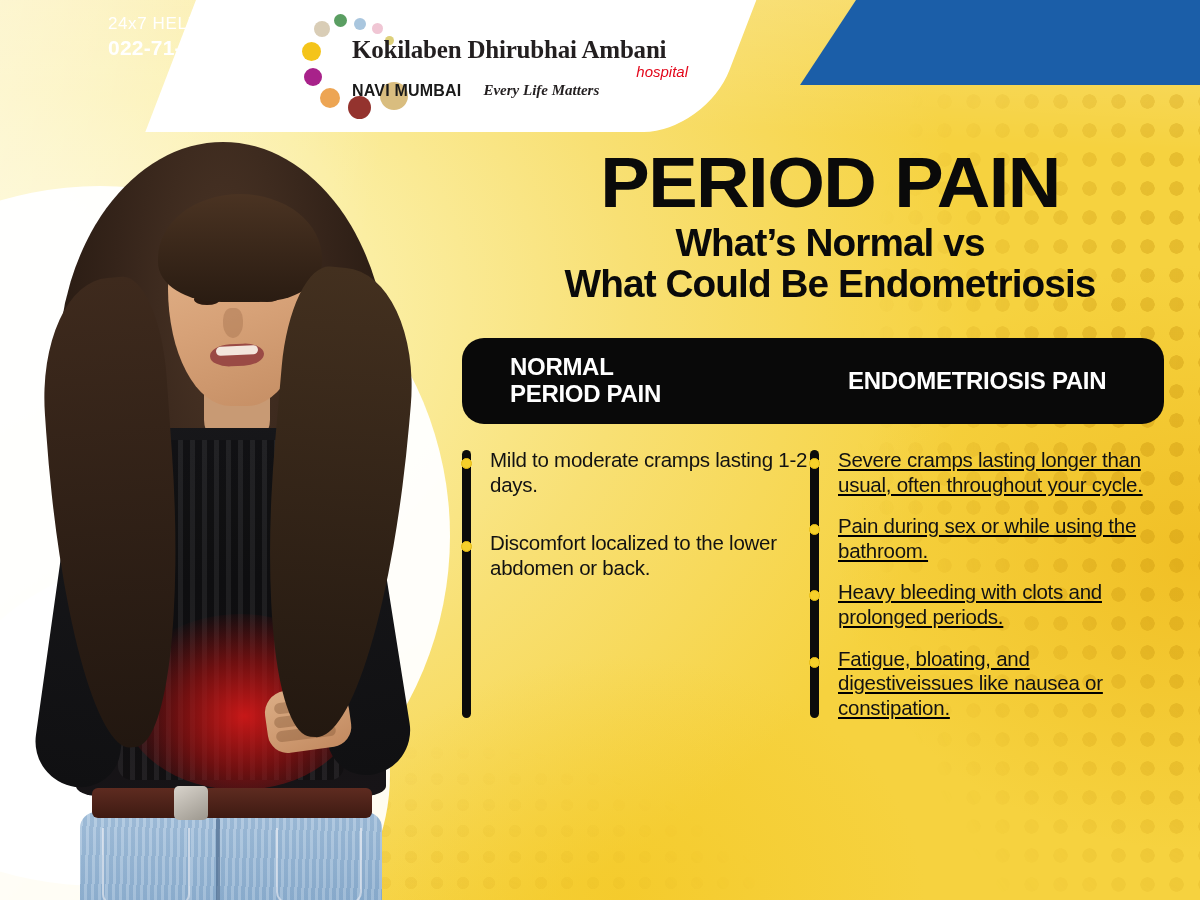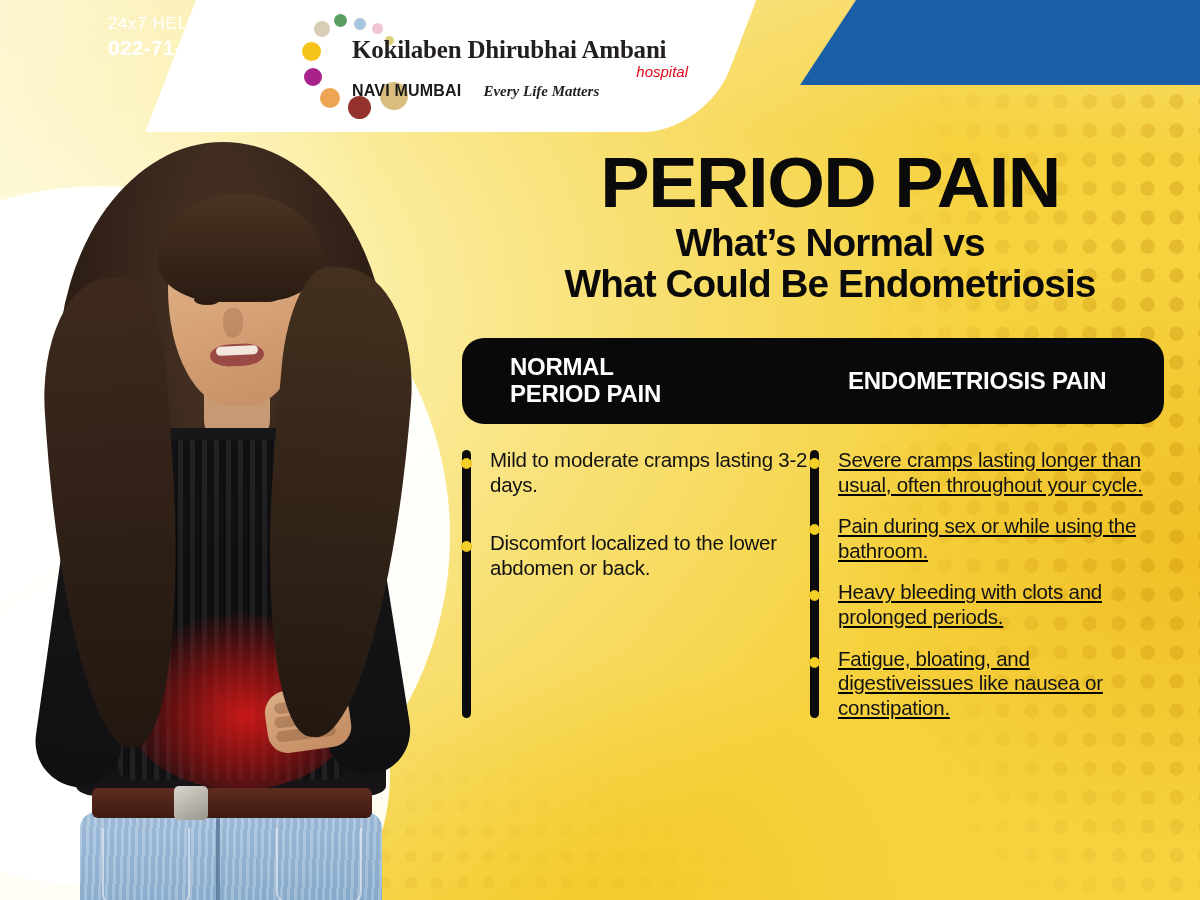--- a/index.html
+++ b/index.html
@@ -87,21 +87,21 @@
   #logo-text { position:absolute; left:36px; top:24px; width:340px;margin-left:24px; }
   #logo-name {
     font-family:"Liberation Serif", serif;
     font-weight:bold; font-size:25px; color:#231f20;
     letter-spacing:-.2px; white-space:nowrap;
   }
   #logo-hospital {
     font-size:15px; font-weight:normal; color:#e3071b;
     font-style:italic; text-align:right; margin-top:-1px; padding-right:4px;
   }
-  #logo-bottom { display:flex; align-items:center; gap:22px; margin-top:2px; }
+  #logo-bottom { display:flex; gap:22px; margin-top:2px; }
   #logo-city { font-size:16px; font-weight:bold; color:#1a1a1a; letter-spacing:.2px; }
   #logo-tagline {
     font-family:Liberation Serif, serif;
     font-style:italic; font-size:15px; color:#231f20; font-weight:600;
   }
 
   
   #title-block { position:absolute; left:470px; top:150px; width:720px; text-align:center; }
   #main-title {
     font-size:70px; font-weight:bold; color:#0a0a0a;
@@ -372,21 +372,21 @@
       <div class="head-cell right">
         <span>ENDOMETRIOSIS PAIN</span>
       </div>
     </div>
 
     <div id="compare-body">
       <div class="col left" id="col-left">
         <div class="rail"></div>
       <div class="item">
             <span class="dot"></span>
-            <div class="txt">Mild to moderate cramps lasting 3-2 days.</div>
+            <div class="txt">Mild to moderate cramps lasting 1-2 days.</div>
           </div>
           <div class="item">
             <span class="dot"></span>
             <div class="txt">Discomfort localized to the lower abdomen or back.</div>
           </div>
         </div>
       <div class="col right" id="col-right">
         <div class="rail"></div>
       <div class="item">
             <span class="dot"></span>

